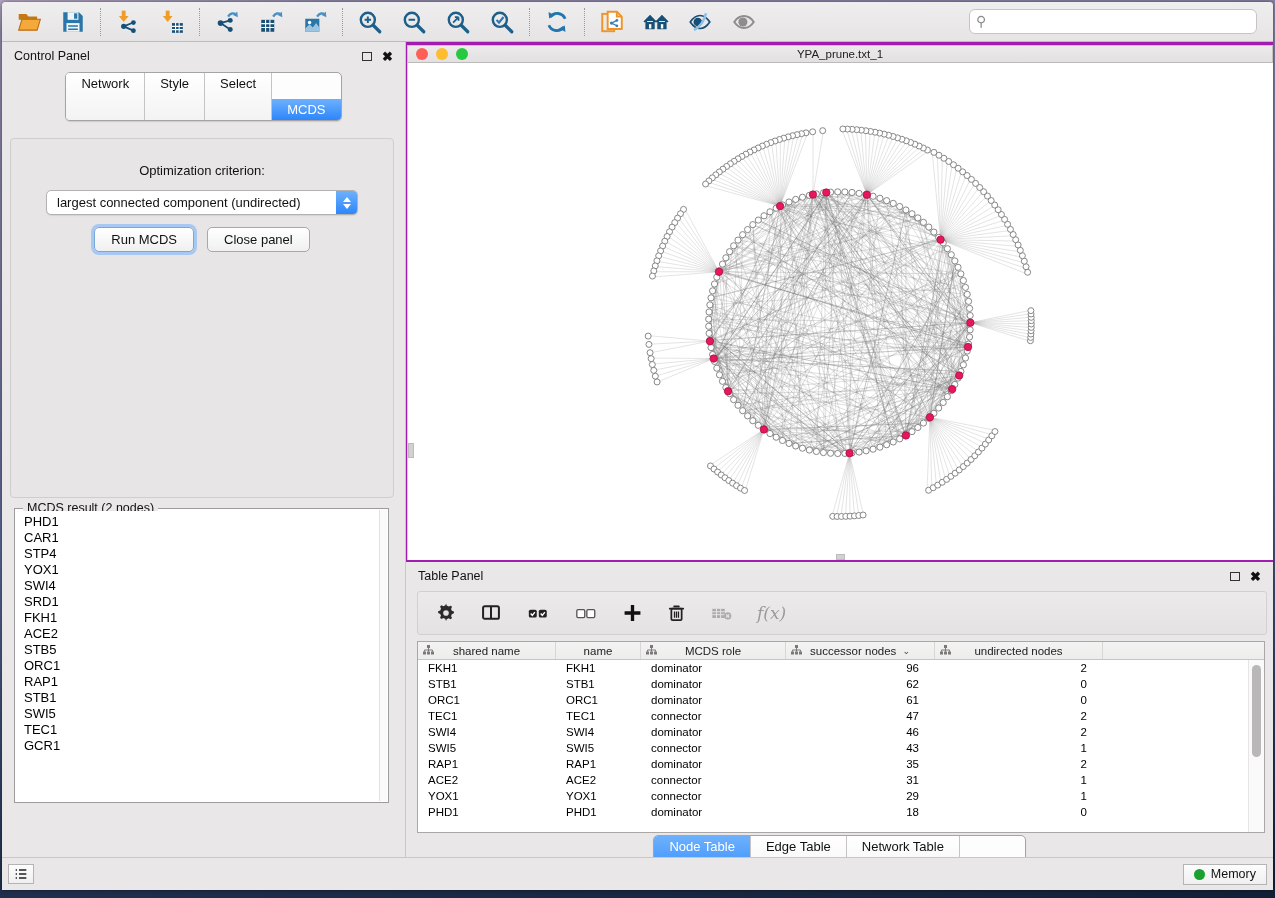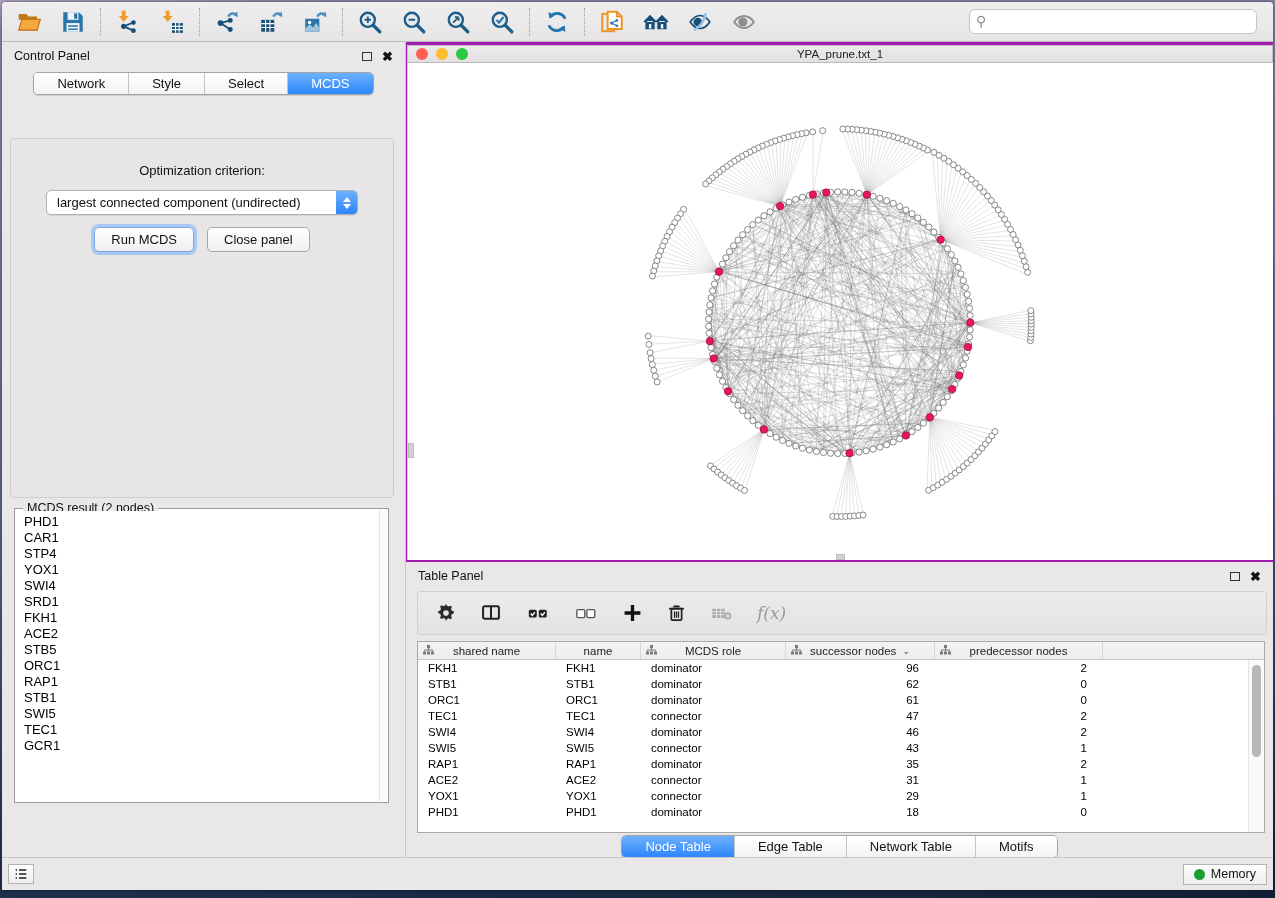--- a/index.html
+++ b/index.html
@@ -29,23 +29,23 @@
   #control-panel { position:absolute; left:0; top:40px; width:404px; bottom:28px;
     background:#e9e7e7; border-right:1px solid #c9c7c7; }
   .panel-title-row { height:22px; display:flex; align-items:center; padding:6px 12px 0 12px; }
   .panel-title { font-size:12.5px; color:#111; }
   .panel-ctrls { margin-left:auto; display:flex; align-items:center; gap:10px; }
   .float-icon { width:10px; height:9px; border:1.6px solid #333; display:inline-block; cursor:pointer; }
   .close-icon { font-size:13px; font-weight:bold; color:#111; cursor:pointer; line-height:1; }
   .seg-bar { display:flex; justify-content:center; margin-top:8px; position:relative; z-index:2; }
   .seg-control { display:inline-flex; border:1px solid #a5a3a3; border-radius:5px; overflow:hidden;
     background:#fdfdfd; box-shadow:0 1px 1px rgba(0,0,0,.12); }
-  .seg { padding:3px 23px; font-size:13px; color:#111; background:linear-gradient(#fff,#f4f3f3);
+  .seg { padding:3px 15px; font-size:13px; color:#111; background:linear-gradient(#fff,#f4f3f3);
     border-right:1px solid #c5c3c3; cursor:pointer; white-space:nowrap; }
-  .seg:last-child { border-right:none; }
+  .seg:last-child { border-right:none;margin-top:26px; }
   .seg.active { background:linear-gradient(#6db1fd,#2d86fb); color:#fff; }
   #mcds-box { position:absolute; left:8px; right:11px; top:96px; height:360px;
     background:#e7e5e5; border:1px solid #cfcdcd; border-radius:4px; }
   #opt-label { text-align:center; font-size:13px; color:#111; margin-top:24px; }
   #opt-popup { position:relative; margin:12px auto 0 auto; width:312px; height:25px; background:#fff;
     border:1px solid #b3b1b1; border-radius:5px; display:flex; align-items:center; cursor:pointer;
     box-shadow:0 1px 1px rgba(0,0,0,.08); }
   #opt-popup .val { font-size:13px; color:#111; padding-left:10px; white-space:nowrap; }
   #opt-popup .cap { position:absolute; right:0; top:0; bottom:0; width:21px;
     background:linear-gradient(#6db1fd,#2d86fb); border-radius:0 4px 4px 0;
@@ -1351,21 +1351,21 @@
             <span class="sort">⌄</span>
           </div>
           <div class="th" style="width: 168px;">
             <span class="tree"><svg width="11" height="10" viewBox="0 0 11 10">
                 <rect x="4" y="0" width="3" height="3" fill="#7a7878"></rect>
                 <rect x="0" y="6.5" width="3" height="3" fill="#7a7878"></rect>
                 <rect x="4" y="6.5" width="3" height="3" fill="#7a7878"></rect>
                 <rect x="8" y="6.5" width="3" height="3" fill="#7a7878"></rect>
                 <path d="M5.5 3v2M1.5 6.5v-1.5h8v1.5M5.5 5v1.5" stroke="#7a7878" fill="none"></path>
               </svg></span>
-            <span>predecessor nodes</span>
+            <span>undirected nodes</span>
           </div>
         </div>
       <div id="tbl-body">
           <div class="tr">
             <div class="td txt" style="width: 138px;">FKH1</div>
             <div class="td txt" style="width: 85px;">FKH1</div>
             <div class="td txt" style="width: 145px;">dominator</div>
             <div class="td num" style="width: 149px;">96</div>
             <div class="td num" style="width: 168px;">2</div>
           </div>

